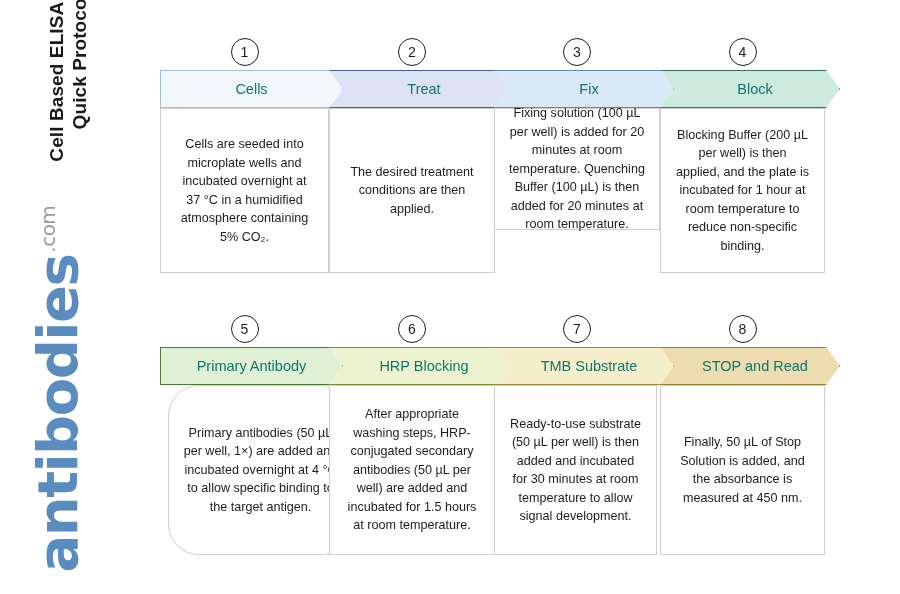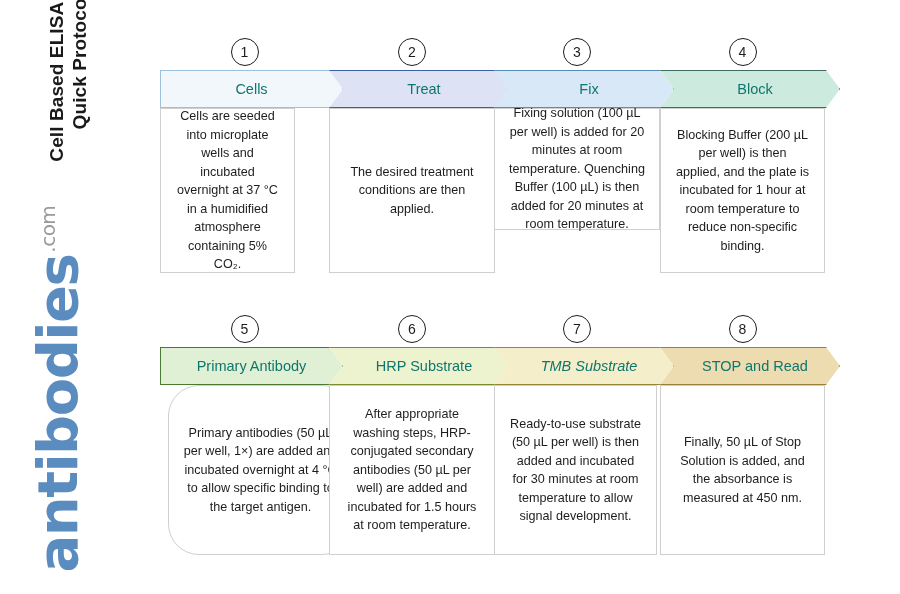--- a/index.html
+++ b/index.html
@@ -145,21 +145,21 @@
           <span>Fix</span>
         </div>
       </div>
       <div class="banner" style="left: 500px; width: 180px; background: rgb(205, 234, 222); border: 1.4px solid rgb(63, 107, 98);">
         <div class="banner-inner">
           <span>Block</span>
         </div>
       </div>
     </div>
     <div class="body-strip" style="height: 165px;">
-      <div class="body-cell" style="left: 0px; width: 135px; height: 165px;">
+      <div class="body-cell" style="left: 0px; width: 169px; height: 165px;">
         <div class="body-text">Cells are seeded into microplate wells and incubated overnight at 37 °C in a humidified atmosphere containing 5% CO₂.</div>
       </div>
       <div class="body-cell" style="left: 169px; width: 166px; height: 165px;">
         <div class="body-text">The desired treatment conditions are then applied.</div>
       </div>
       <div class="body-cell" style="left: 334px; width: 166px; height: 122px;">
         <div class="body-text">Fixing solution (100 µL per well) is added for 20 minutes at room temperature. Quenching Buffer (100 µL) is then added for 20 minutes at room temperature.</div>
       </div>
       <div class="body-cell" style="left: 500px; width: 165px; height: 165px;">
         <div class="body-text">Blocking Buffer (200 µL per well) is then applied, and the plate is incubated for 1 hour at room temperature to reduce non-specific binding.</div>
@@ -174,24 +174,24 @@
       <div class="step-badge" style="left: 582.5px;">8</div>
     </div>
     <div class="banner-strip">
       <div class="banner first" style="left: 0px; width: 183px; background: rgb(223, 240, 212); border: 1.4px solid rgb(74, 122, 50);">
         <div class="banner-inner">
           <span>Primary Antibody</span>
         </div>
       </div>
       <div class="banner" style="left: 169px; width: 180px; background: rgb(238, 243, 207); border: 1.4px solid rgb(125, 138, 46);">
         <div class="banner-inner">
-          <span>HRP Substrate</span>
-        </div>
-      </div>
-      <div class="banner" style="left: 334px; width: 180px; background: rgb(245, 238, 203); border: 1.4px solid rgb(154, 132, 54); font-style: italic;">
+          <span>HRP Blocking</span>
+        </div>
+      </div>
+      <div class="banner" style="left: 334px; width: 180px; background: rgb(245, 238, 203); border: 1.4px solid rgb(154, 132, 54);">
         <div class="banner-inner">
           <span>TMB Substrate</span>
         </div>
       </div>
       <div class="banner" style="left: 500px; width: 180px; background: rgb(236, 220, 176); border: 1.4px solid rgb(154, 125, 54);">
         <div class="banner-inner">
           <span>STOP and Read</span>
         </div>
       </div>
     </div>

